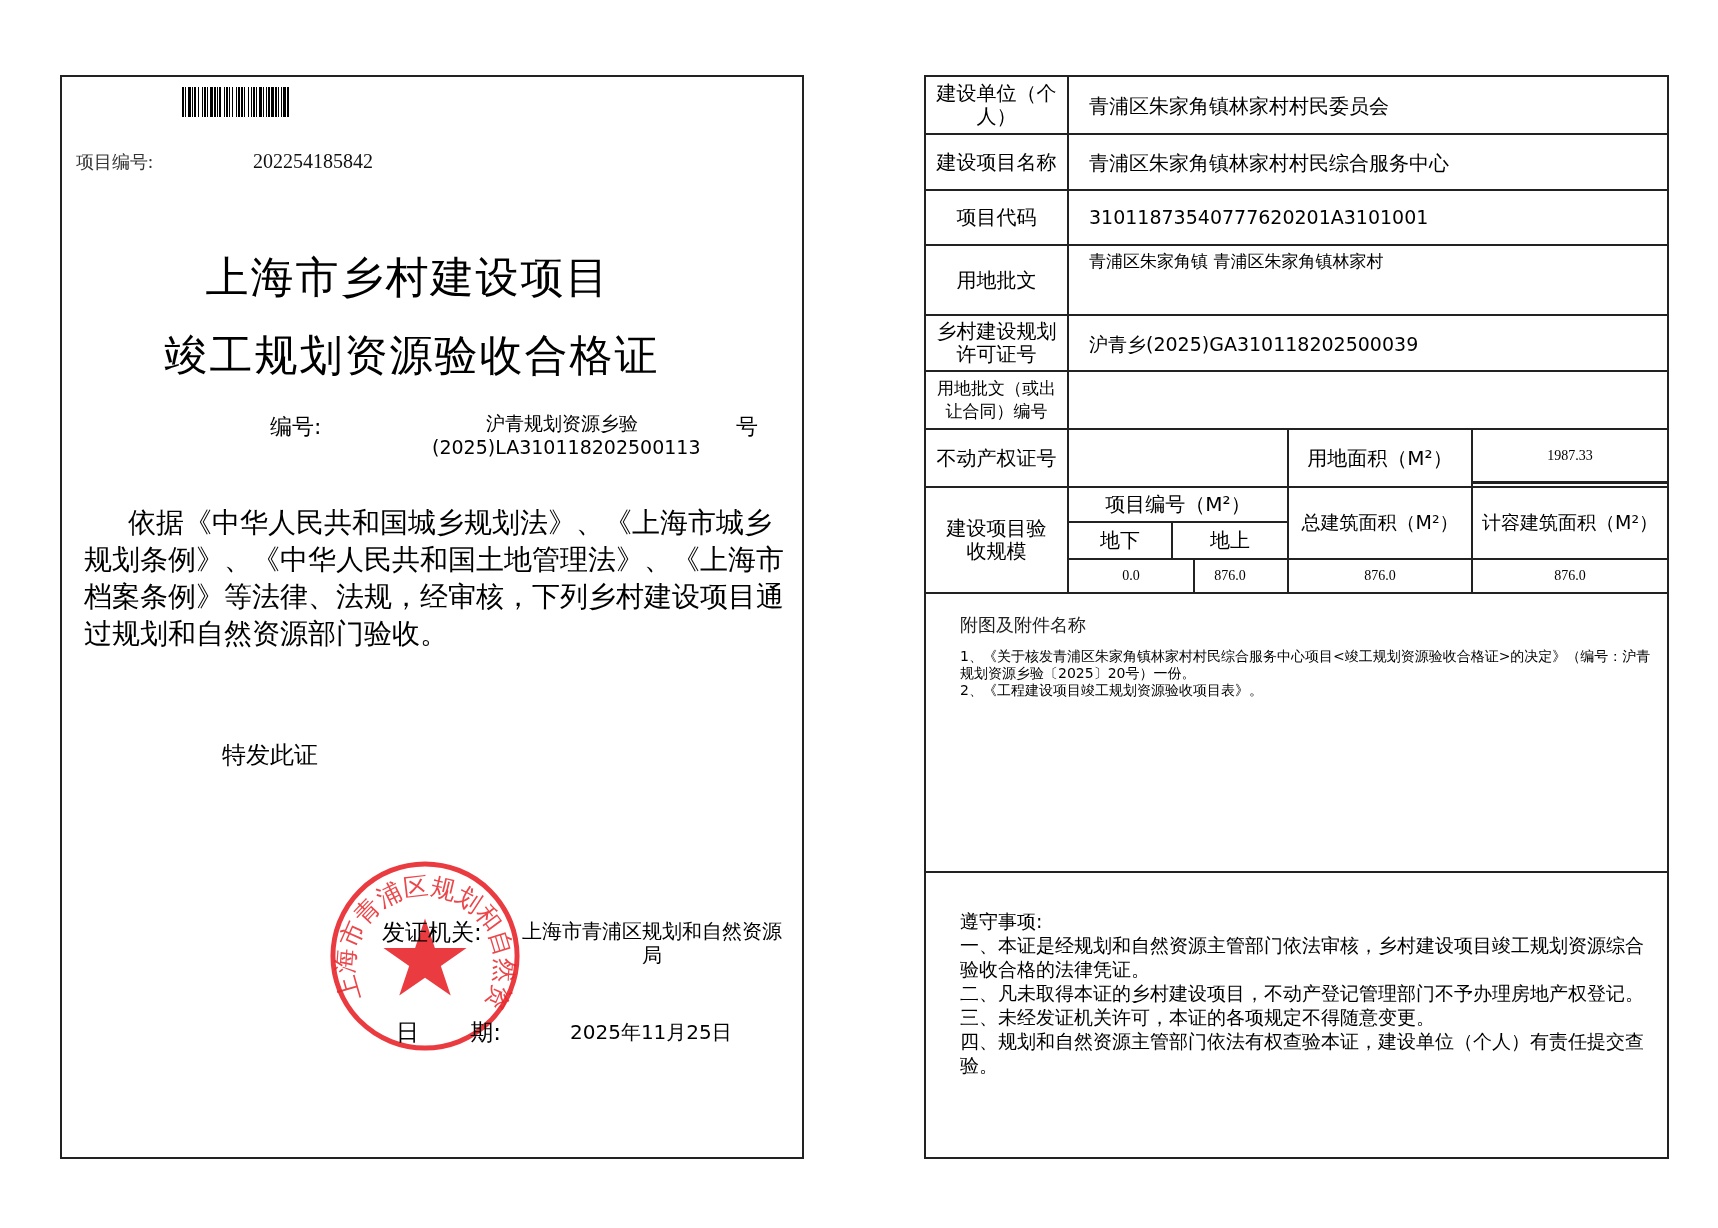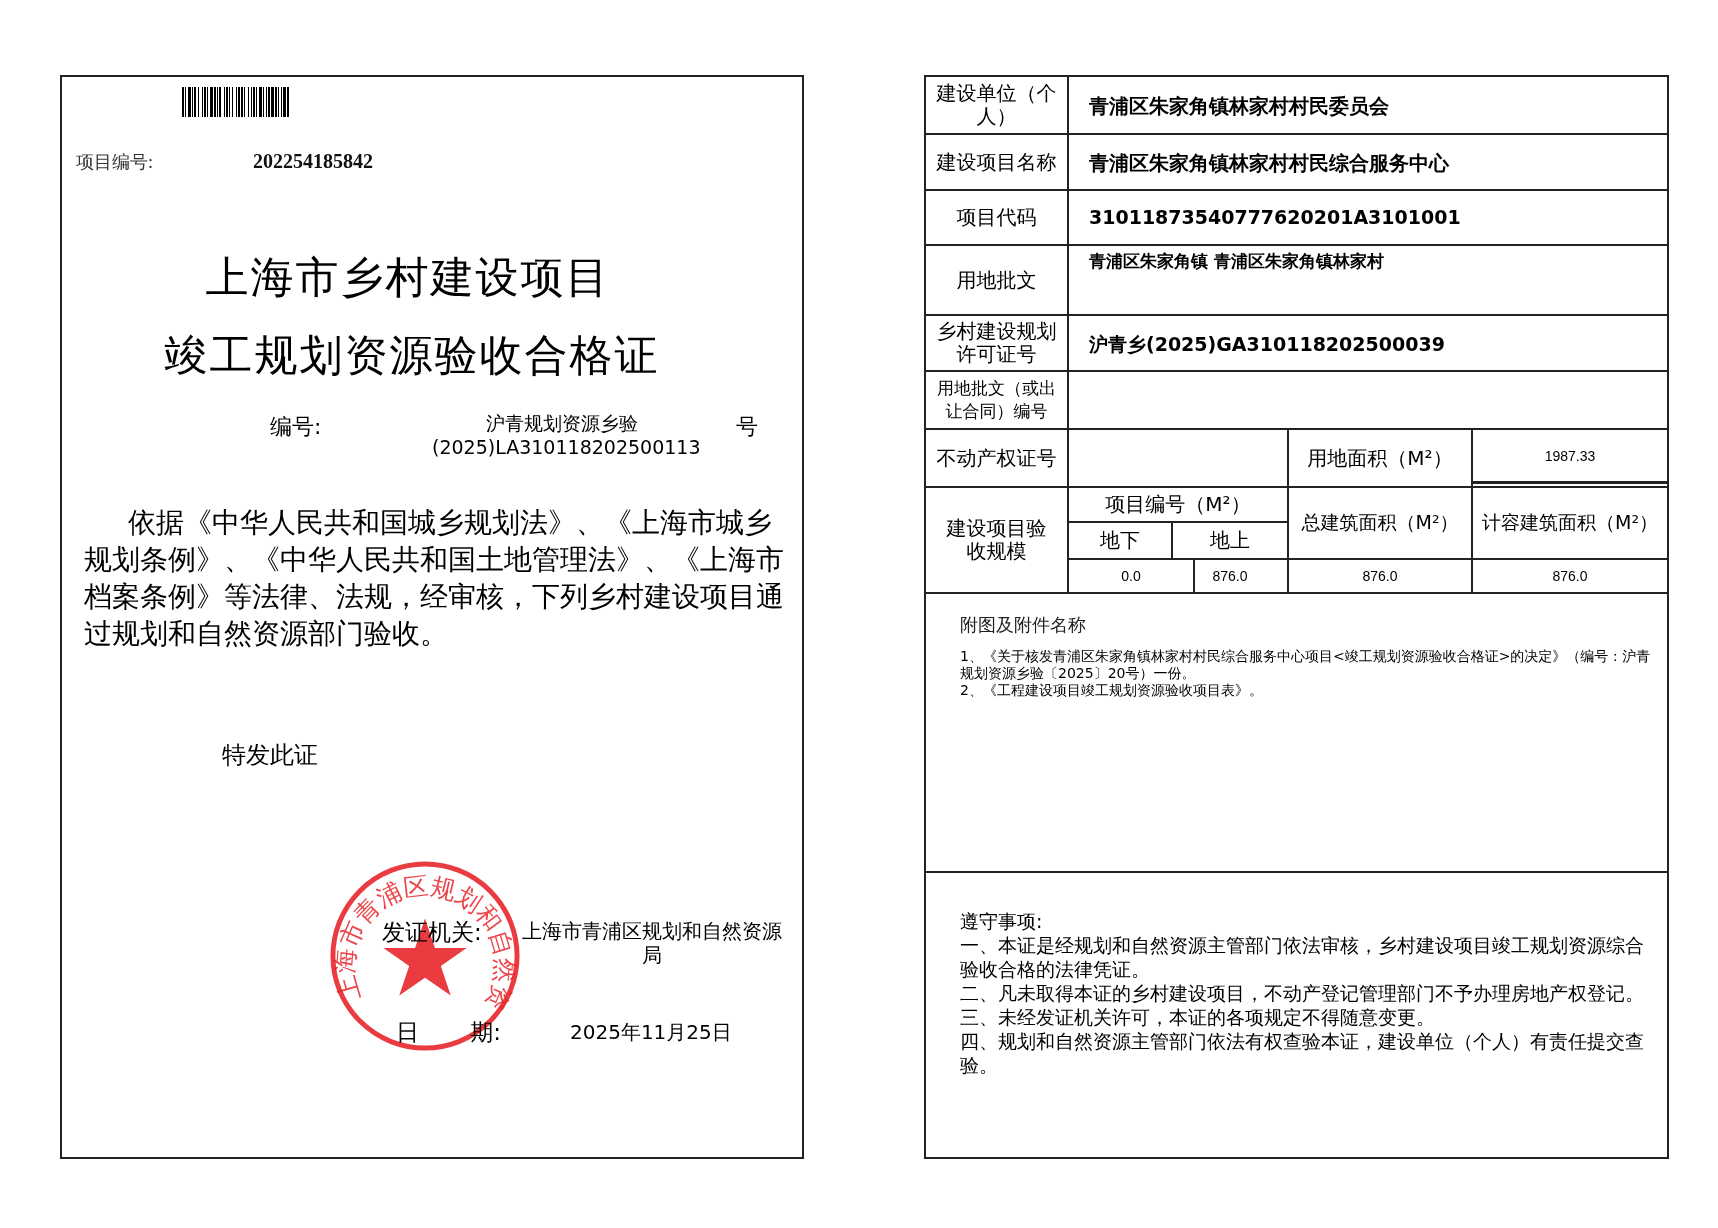--- a/index.html
+++ b/index.html
@@ -22,23 +22,23 @@
   .seal { position:absolute; left:264px; top:780px; width:198px; height:198px; }
   .org-label { position:absolute; left:320px; top:840px; font-size:23px; }
   .org-val { position:absolute; left:458px; top:842px; width:264px; text-align:center; font-size:20px; line-height:24px; }
   .date-label { position:absolute; left:334px; top:940px; font-size:23px; word-spacing:44px; }
   .date-val { position:absolute; left:508px; top:942px; font-size:20px; }
 
   
   .right { position:absolute; left:924px; top:75px; width:745px; height:1084px; border:2px solid #222; box-sizing:border-box; }
   .row { position:absolute; left:0; width:741px; border-bottom:2px solid #222; box-sizing:border-box; }
   .lbl { position:absolute; left:0; top:0; bottom:0; width:143px; border-right:2px solid #222; box-sizing:border-box; display:flex; align-items:center; justify-content:center; text-align:center; font-size:20px; line-height:23px; }
-  .val { position:absolute; left:163px; font-size:20px;font-weight:bold; }
+  .val { position:absolute; left:163px; font-size:20px; }
   .cell { position:absolute; box-sizing:border-box; display:flex; align-items:center; justify-content:center; text-align:center; font-size:20px; }
-  .num { font-family:Liberation Sans, sans-serif; font-size:14px; }
+  .num { font-family:Liberation Serif, serif; font-size:14px; }
   .attach-title { position:absolute; left:34px; top:536px; font-size:18px; color:#222; }
   .attach-list { position:absolute; left:34px; top:571px; width:700px; font-size:14px; line-height:17px; }
   .notice { position:absolute; left:34px; top:832px; width:690px; font-size:19px; line-height:24px; }
 </style>
 </head>
 <body>
 
 <div class="left">
   <div class="barcode" id="barcode">
       <i style="width: 2px; background: rgb(0, 0, 0);"></i>

